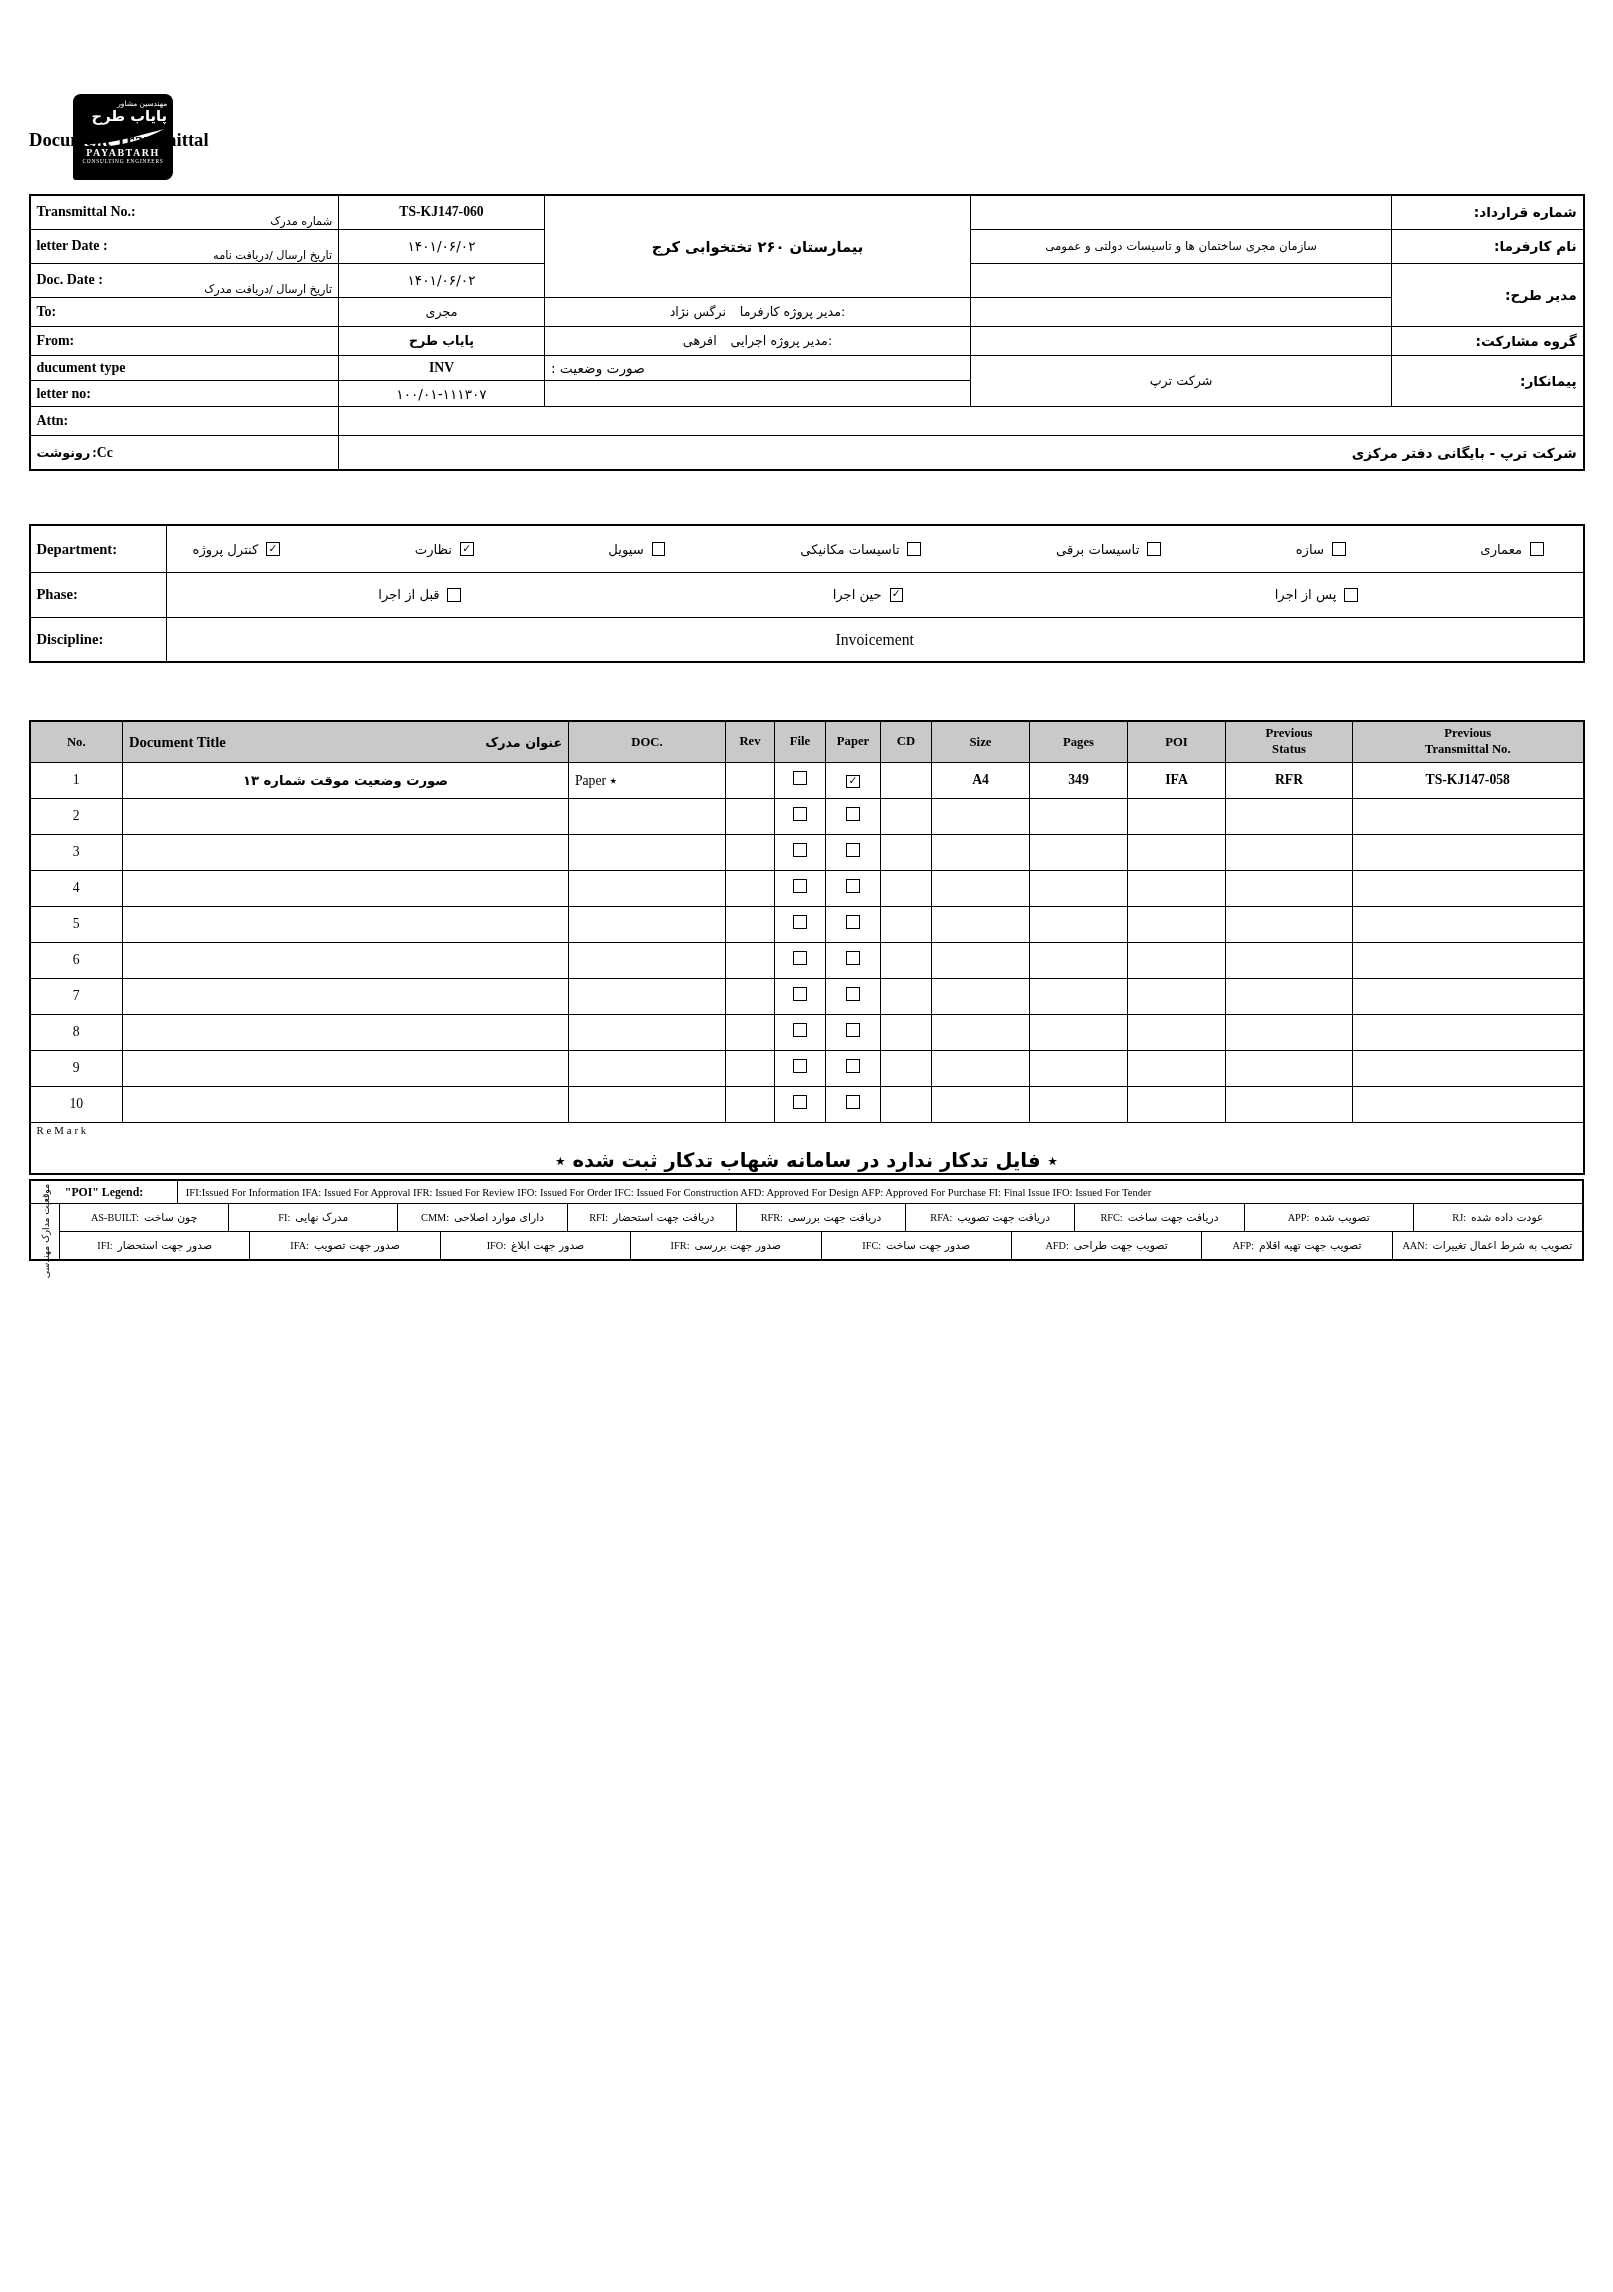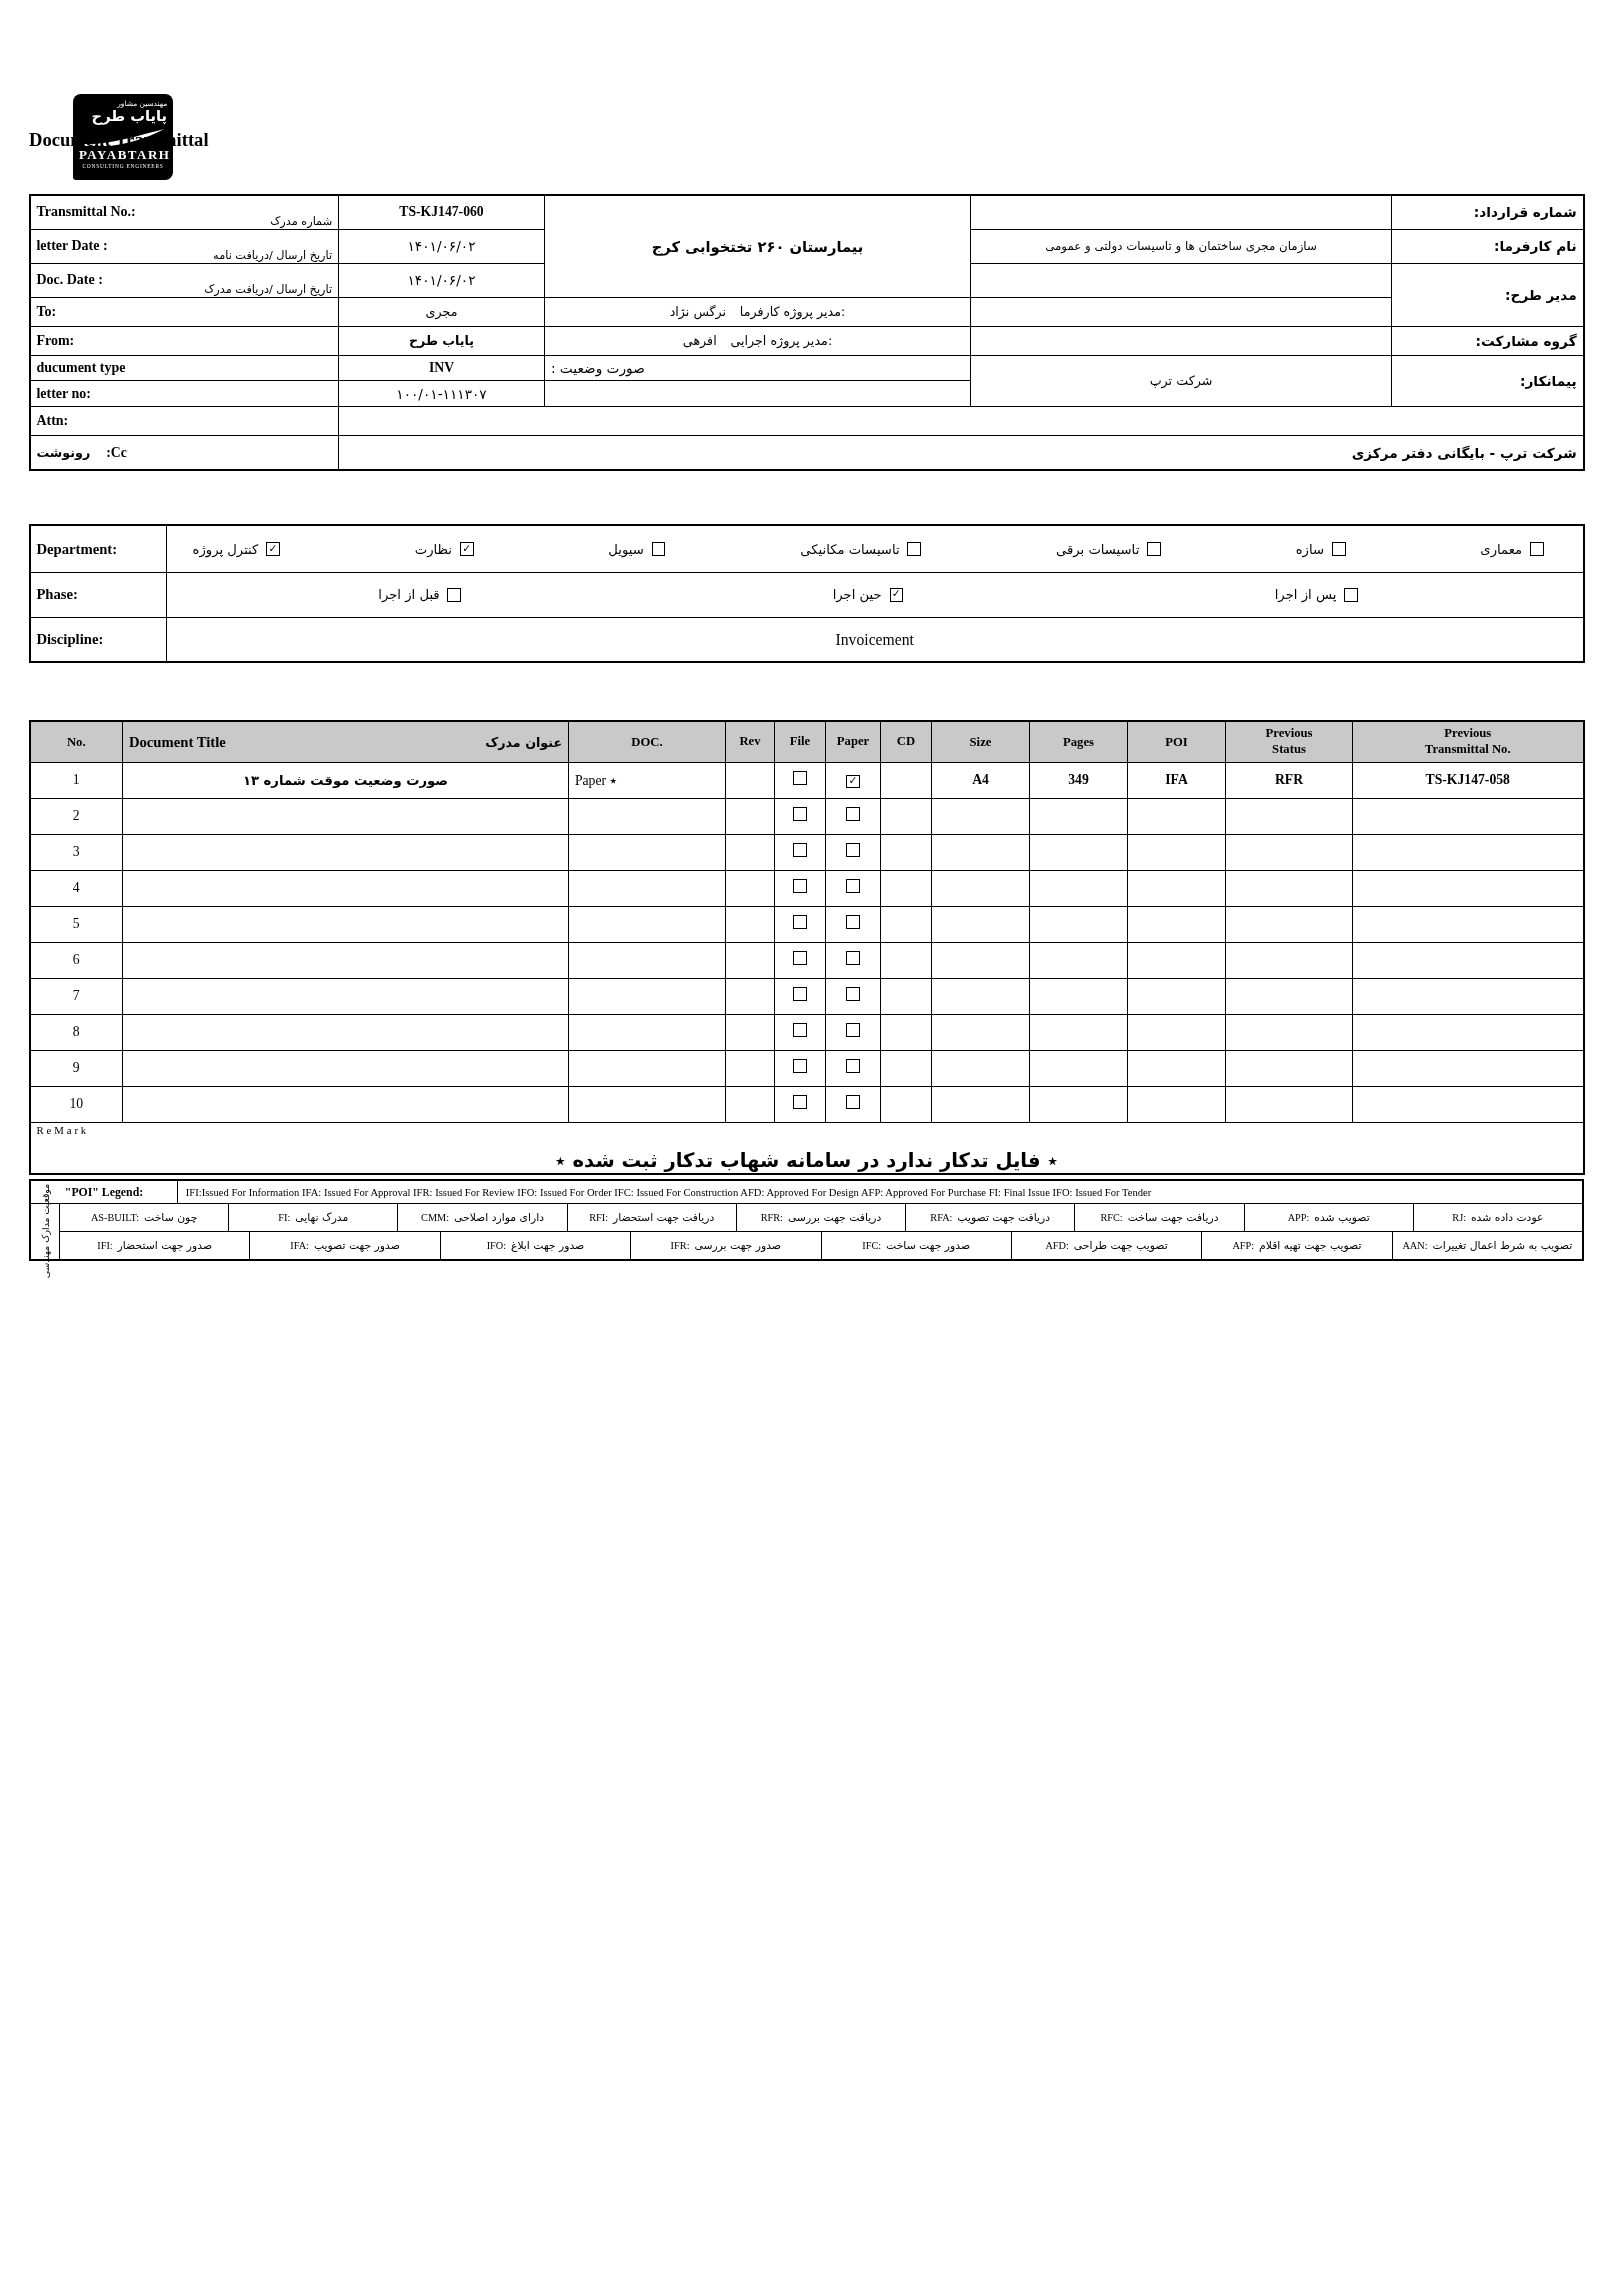--- a/index.html
+++ b/index.html
@@ -15,21 +15,21 @@
   
   .header { position:relative; margin:94px 29px 9.8px 29px; height:90px; }
   .logo-box {
     position:absolute; left:44px; top:0;
     width:100px; height:86px; background:#000; border-radius:7.8px 7.8px 7.8px 2.9px;
     color:#fff; padding:4.9px 5.9px 2.9px 5.9px; text-align:center;
   }
   .logo-fa-small { font-size:7.4px; text-align:right; }
   .logo-fa { font-size:14.7px; font-weight:bold; text-align:right; line-height:1.15; }
   .logo-swoosh { display:block; margin:2px auto 1px auto; }
-  .logo-en { font-size:13px; font-weight:bold; letter-spacing:1.5px; }
+  .logo-en { font-size:10px; font-weight:bold; letter-spacing:1.5px; }
   .logo-sub { font-size:5.4px; letter-spacing:0.8px; }
   .title { position:absolute; left:0; right:0; top:35px; text-align:left; font-weight:bold; font-size:18.6px; }
 
   
   .tbl { width:1555px; margin:0 auto; border-collapse:collapse; table-layout:fixed; }
   .tbl td, .tbl th { border:1px solid #000; padding:1px 5.9px; overflow:hidden; }
   .outer { border:2px solid #000; }
 
   
   .info td { font-size:13.7px; }
@@ -213,21 +213,21 @@
     <tr style="height:29px">
       <td>
             <div class="lblrow">
               <span class="en">Attn:</span>
             </div>
           </td>
       <td colspan="4"></td>
     </tr>
     <tr style="height:35px">
       <td>
-        <div style="display:flex;align-items:center;gap:16px">
+        <div style="display:flex;align-items:center;gap:2px">
               <span class="fa" style="font-size:12.7px;font-weight:bold">رونوشت</span>
               <span class="en" style="font-weight:bold">:Cc</span>
             </div>
       </td>
       <td colspan="4" class="cc-val fa">شرکت ترپ - بایگانی دفتر مرکزی</td>
     </tr>
   </tbody>
     </table>
 
   <div class="gap1"></div>

